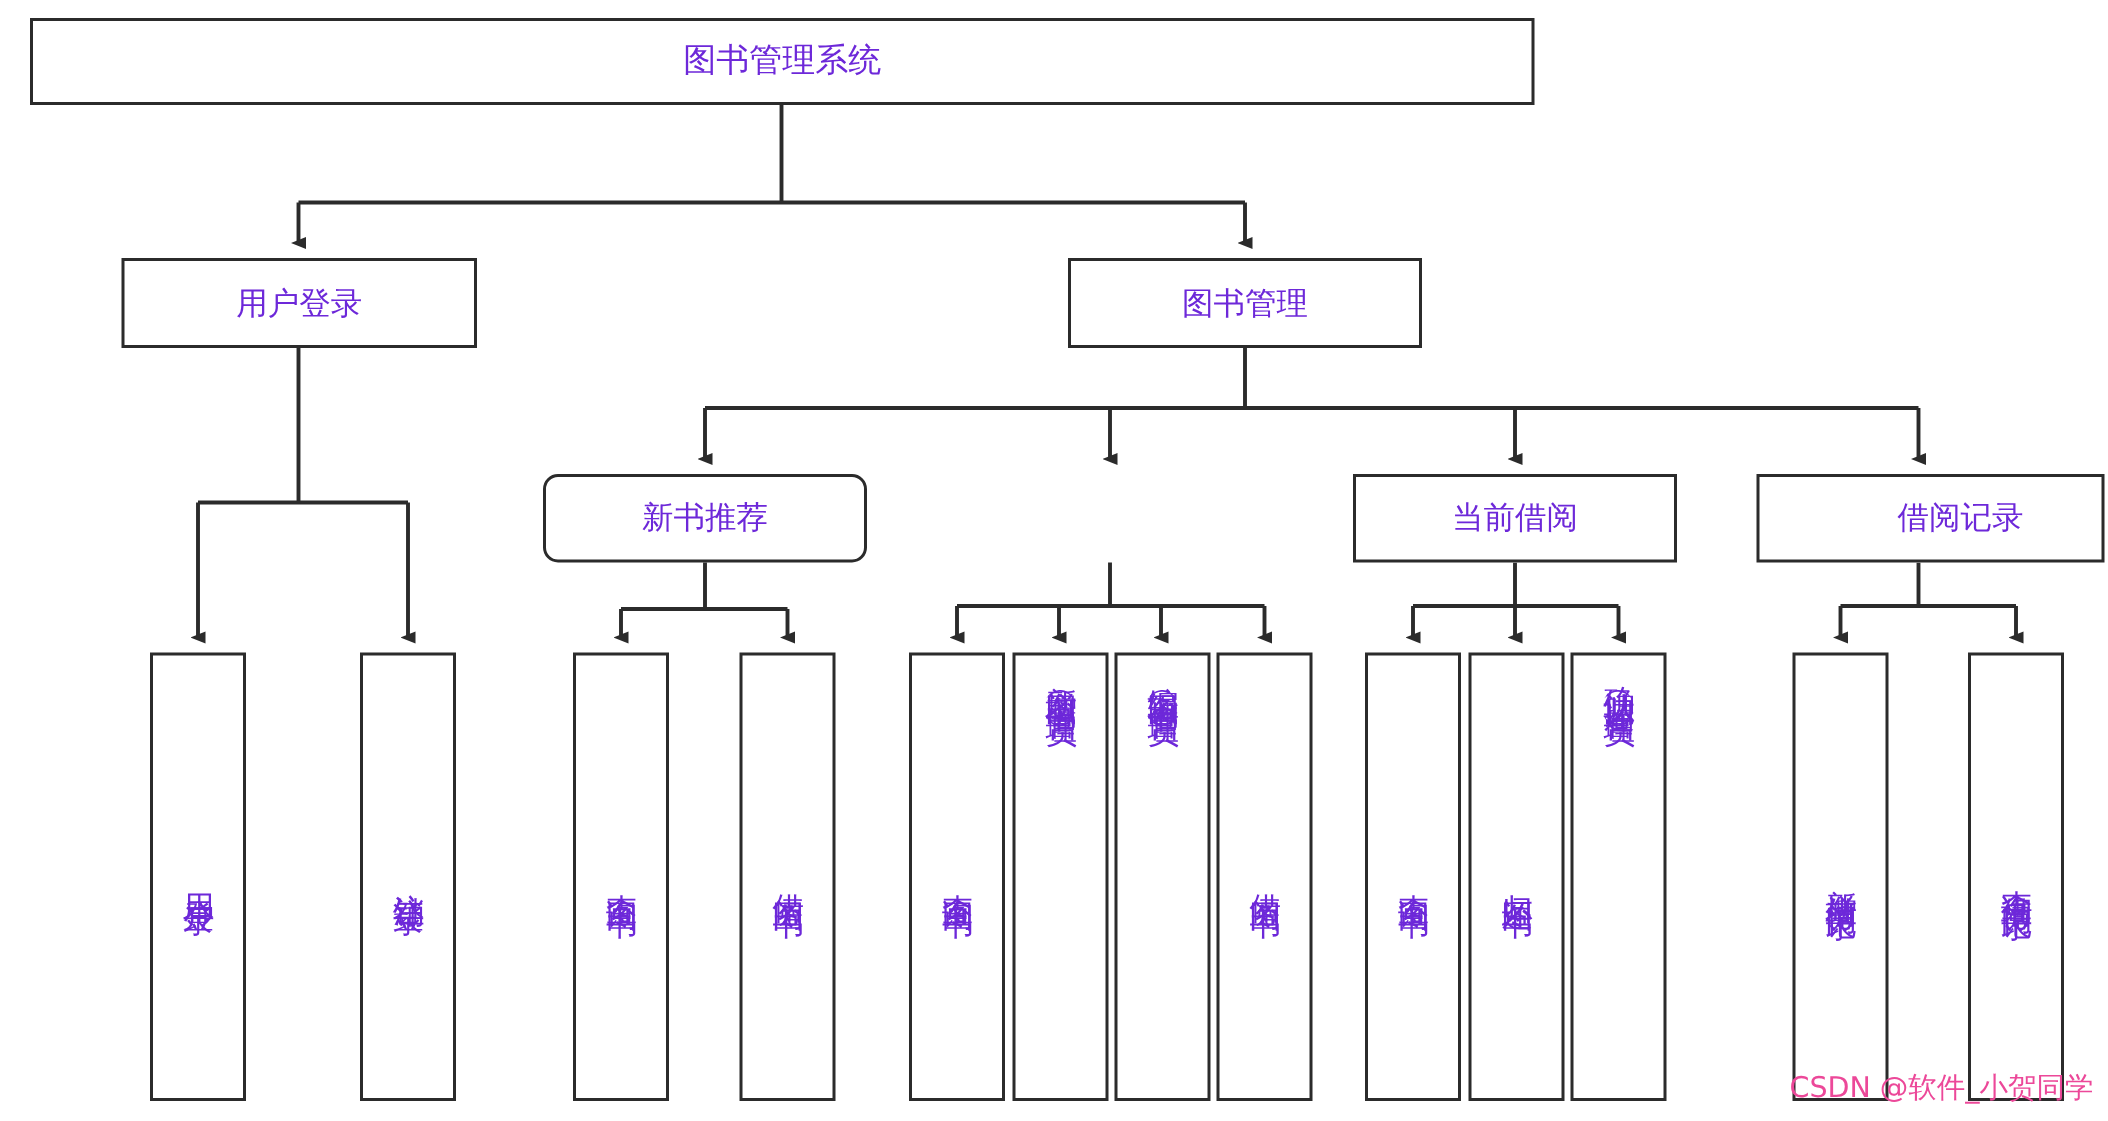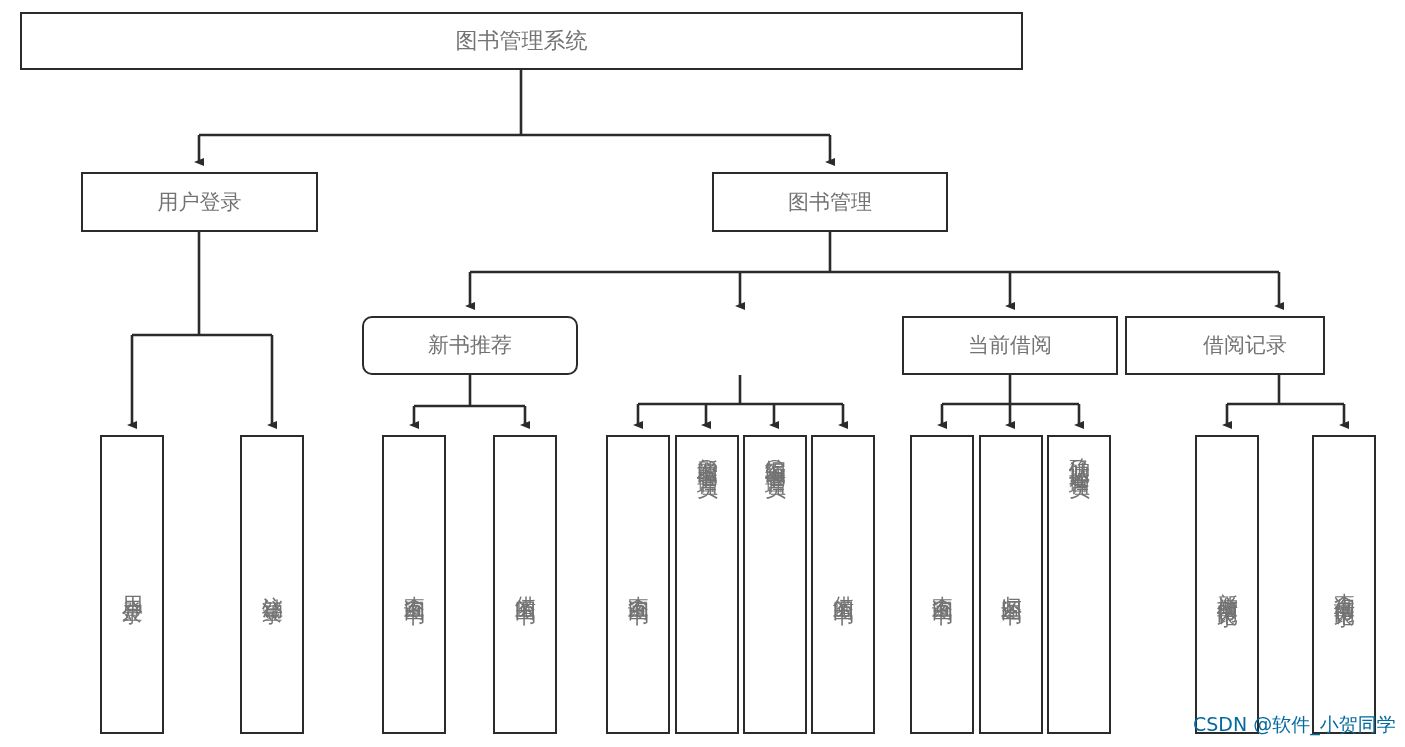--- a/index.html
+++ b/index.html
@@ -25,21 +25,21 @@
     display: flex;
     align-items: center;
     justify-content: center;
     color: #1c1c1c;
     line-height: 1.18;
   }
   .node-label {
     display: block;
     text-align: right;
     white-space: nowrap;
-    color: #737373;
+    color: #6d28d9;
   }
   
   .node.h .node-label {
     writing-mode: horizontal-tb;
     font-size: 21px;
   }
   .node.root .node-label { font-size: 22px; }
   
   .node.v {
     align-items: flex-start;
@@ -69,21 +69,21 @@
     top: 0;
     width: 1405px;
     height: 747px;
     pointer-events: none;
   }
   .watermark {
     position: absolute;
     left: 1193px;
     top: 712px;
     font-size: 19px;
-    color: #0369a1;
+    color: #ec4899;
     white-space: nowrap;
     font-family: "DejaVu Sans", "Liberation Sans", sans-serif;
   }
 </style>
 </head>
 <body>
 
 <div id="canvas">
 
   <svg class="links" viewBox="0 0 1405 747">
@@ -146,21 +146,21 @@
   <div class="node h" style="left:712px; top:172px; width:236px; height:60px;font-family:Liberation Serif, serif;">
     <span class="node-label">图书管理</span>
   </div>
 
   <div class="node h" style="left:362px; top:316px; width:216px; height:59px;border-radius:10px;">
     <span class="node-label">新书推荐</span>
   </div>
   <div class="node h" style="left:902px; top:316px; width:216px; height:59px;">
     <span class="node-label">当前借阅</span>
   </div>
-  <div class="node h" style="left:1125px; top:316px; width:200px; height:59px;padding-left:40px;">
+  <div class="node h" style="left:1171px; top:316px; width:232px; height:59px;padding-left:40px;">
     <span class="node-label">借阅记录</span>
   </div>
 
   <div class="node v midalign" style="left:100px; top:435px; width:64px; height:299px;">
     <span class="node-label">用户登录</span>
   </div>
   <div class="node v midalign" style="left:240px; top:435px; width:64px; height:299px;">
     <span class="node-label">注销登录</span>
   </div>
 

